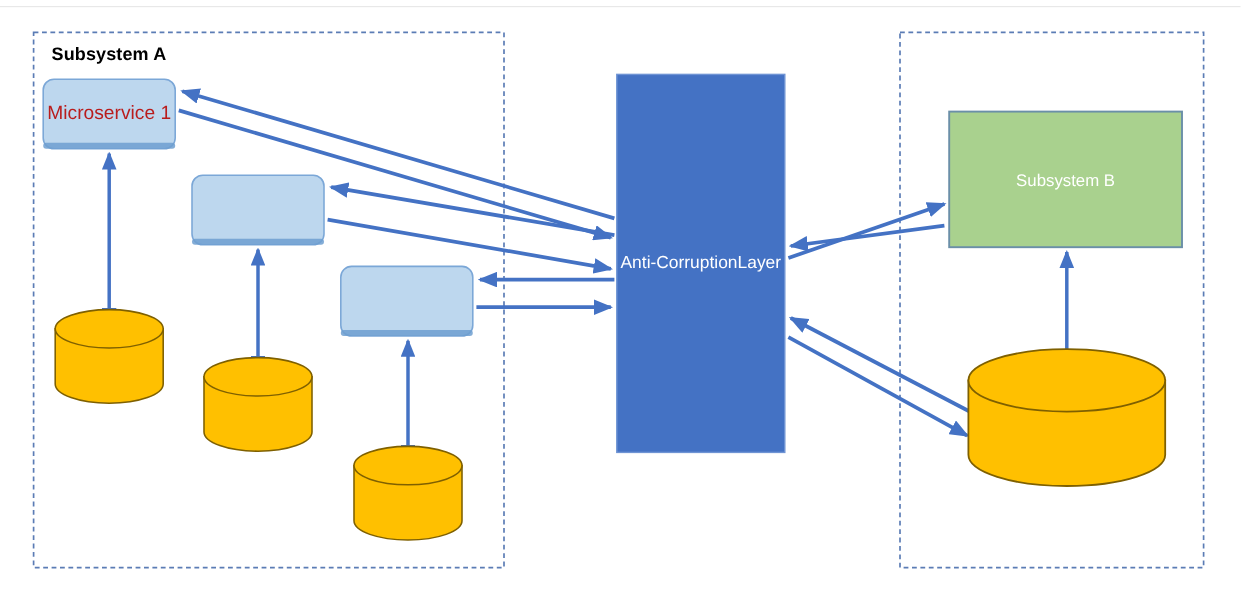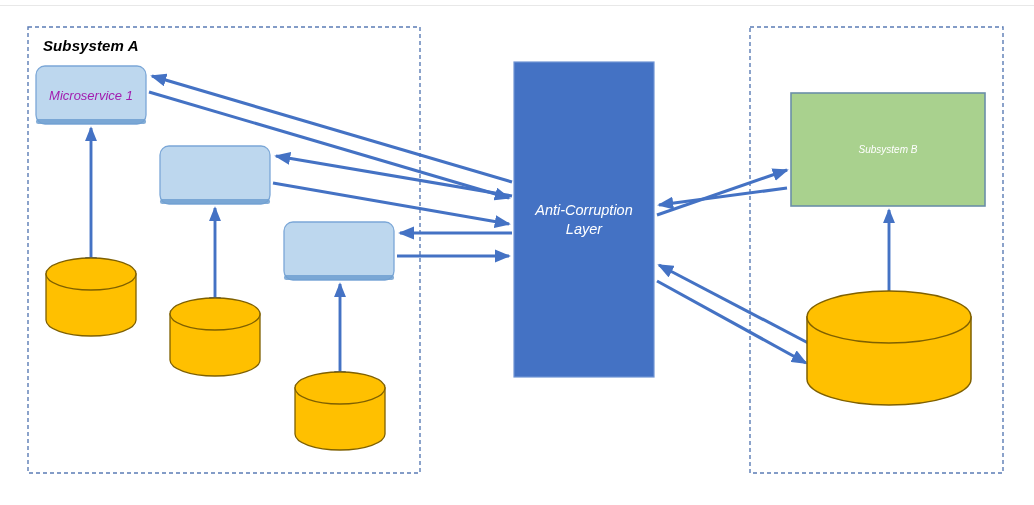--- a/index.html
+++ b/index.html
@@ -9,21 +9,20 @@
   }
   body {
     font-family: "Liberation Sans", sans-serif;
   }
   #canvas {
     position: relative;
     width: 1034px;
     height: 480px;
     background: #ffffff;
     overflow: hidden;
-    font-style: italic;
   }
   #diagram {
     position: absolute;
     left: 0;
     top: 0;
     width: 1034px;
     height: 505px;
   }
   .page-rule {
     position: absolute;
@@ -41,33 +40,33 @@
     white-space: nowrap;
     font-family: "Liberation Sans", sans-serif;
   }
   .lbl-boundary {
     color: #000000;
     font-size: 15px;
     font-weight: 600;
     letter-spacing: 0.1px;
   }
   .lbl-node {
-    color: #a21caf;
-    font-size: 13px;
+    color: #b91c1c;
+    font-size: 16px;
     text-align: right;
   }
   .lbl-node-lg {
     color: #ffffff;
     font-size: 14.5px;
     text-align: center;
     line-height: 1.28;
   }
   .lbl-green {
     color: #ffffff;
-    font-size: 10px;
+    font-size: 14px;
     text-align: right;
   }
   .centerbox {
     position: absolute;
     display: flex;
     align-items: center;
     justify-content: center;
     pointer-events: none;
   }
 </style>
@@ -172,21 +171,21 @@
   </svg>
 
   <div class="lbl lbl-boundary" style="left:43px; top:37px;">Subsystem A</div>
 
   <div class="centerbox" style="left:36px; top:66px; width:110px; height:58px;">
     <span class="lbl-node">Microservice 1</span>
   </div>
 
 
 
-  <div class="centerbox" style="left:514px; top:62px; width:140px; height:315px; flex-direction:column;">
+  <div class="centerbox" style="left:514px; top:62px; width:140px; height:315px; ">
     <span class="lbl-node-lg">Anti-Corruption</span>
     <span class="lbl-node-lg">Layer</span>
   </div>
 
   <div class="centerbox" style="left:791px; top:93px; width:194px; height:113px;">
     <span class="lbl-green">Subsystem B</span>
   </div>
 
 </div>
 

